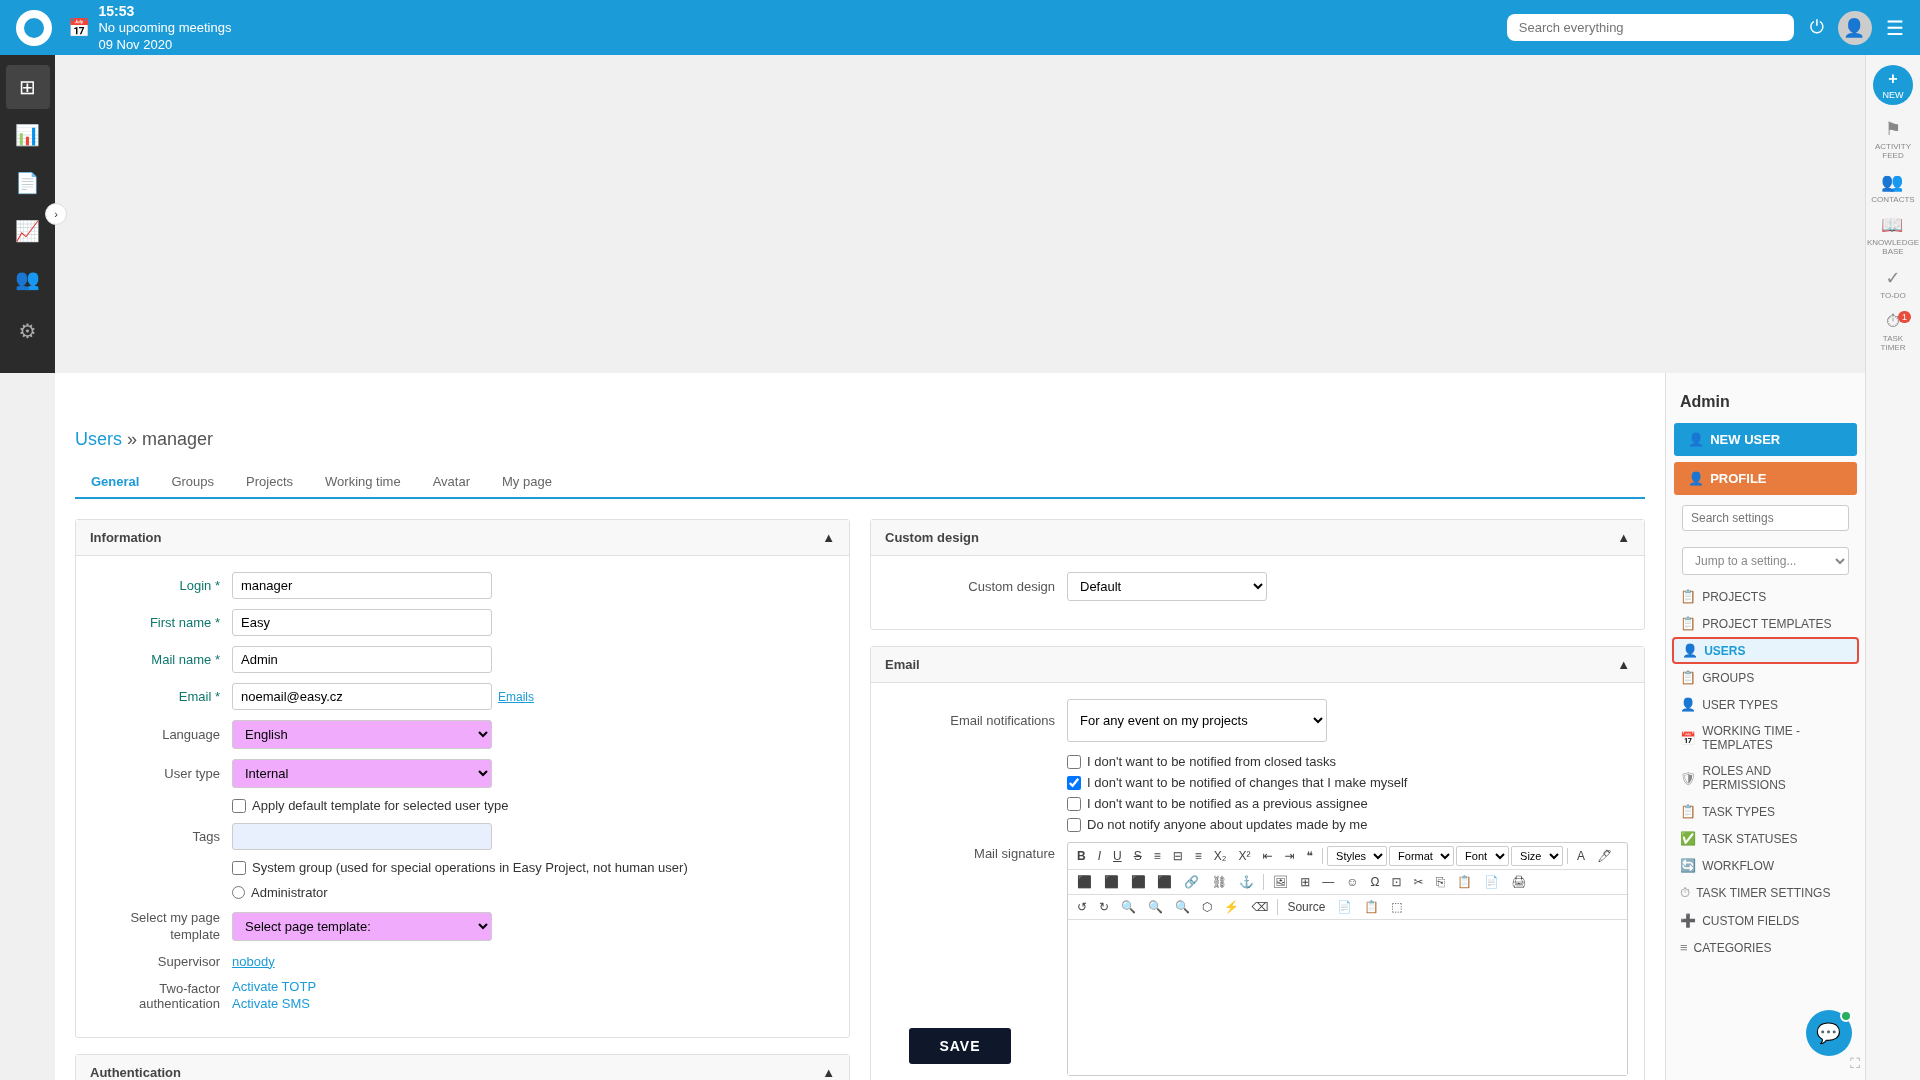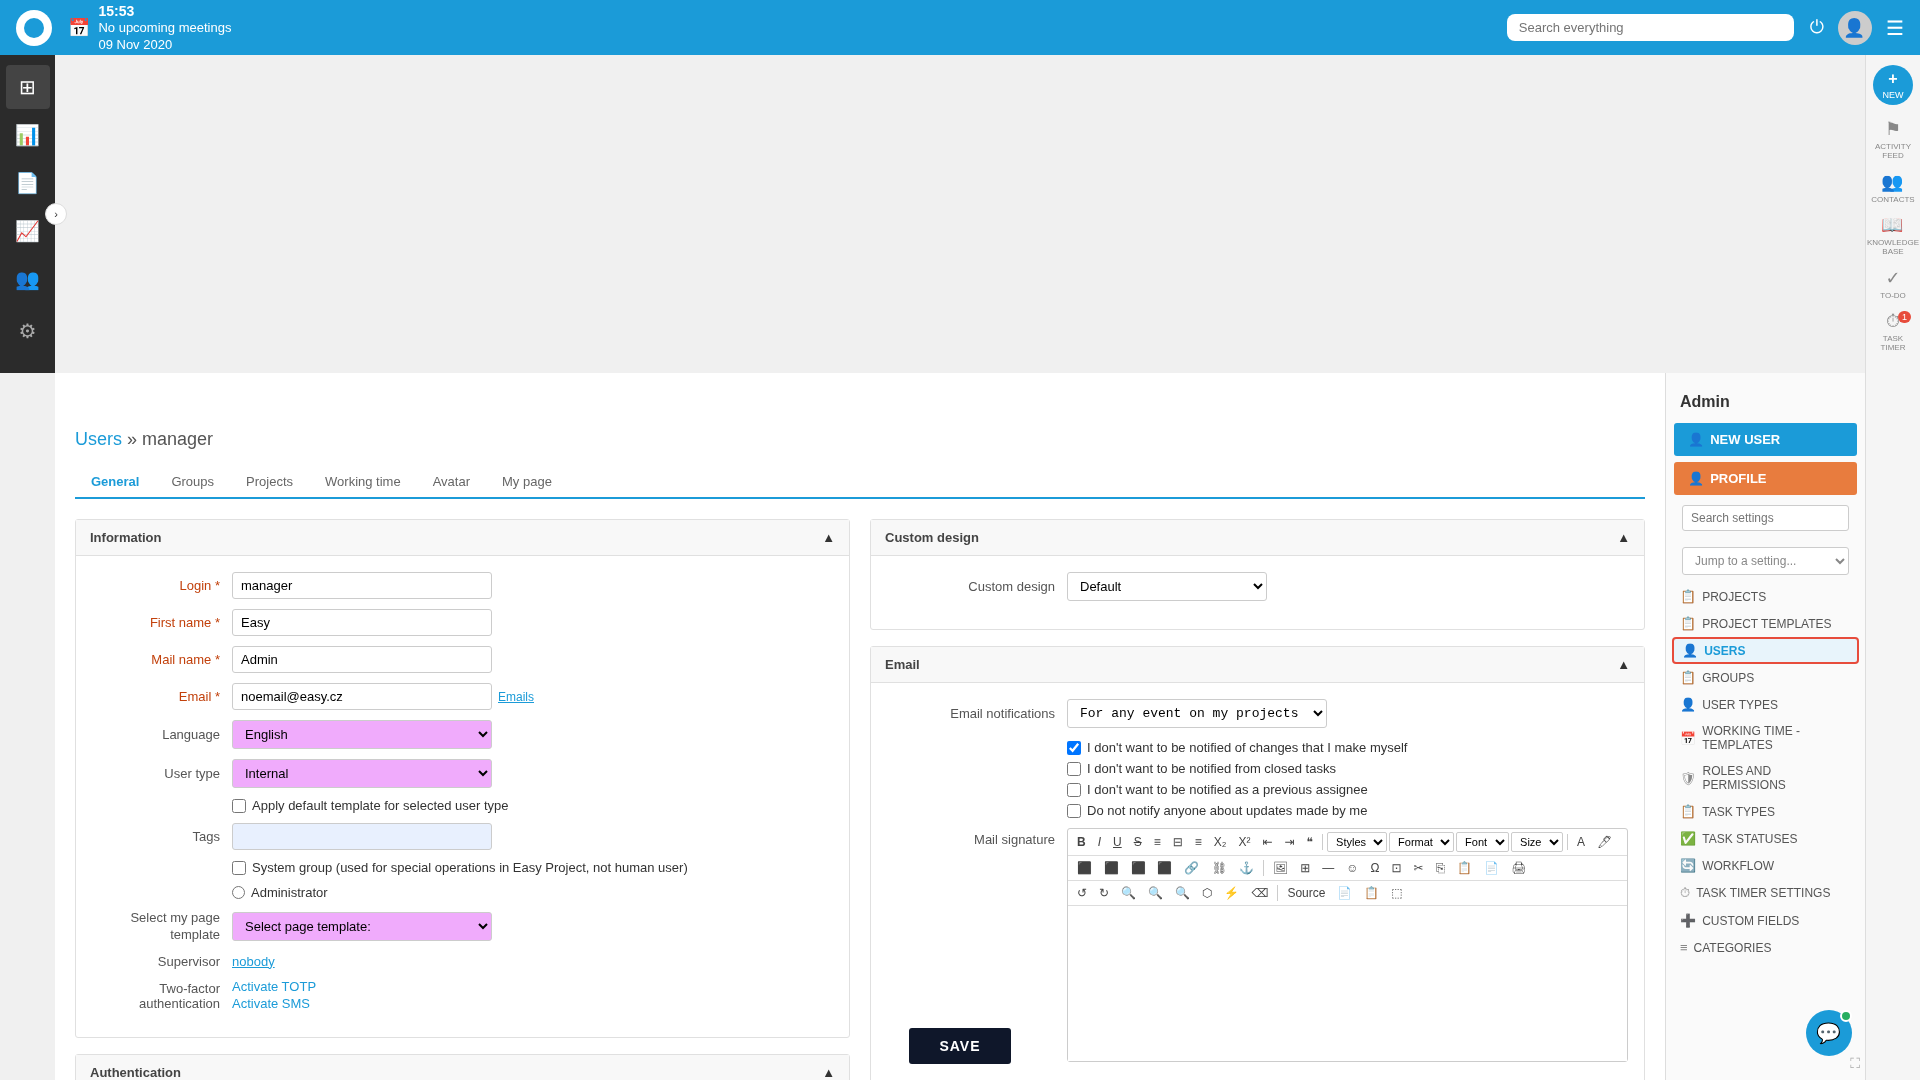--- a/index.html
+++ b/index.html
@@ -54,21 +54,21 @@
     .col-left { flex: 1; }
     .col-right { flex: 1; }
 
     .section { background: white; border: 1px solid #e0e0e0; border-radius: 3px; margin-bottom: 16px; }
     .section-header { background: #f8f8f8; padding: 10px 14px; display: flex; justify-content: space-between; align-items: center; border-bottom: 1px solid #e0e0e0; cursor: pointer; }
     .section-title { font-weight: bold; font-size: 13px; color: #444; }
     .section-body { padding: 16px; }
 
     
     .form-row { display: flex; align-items: center; margin-bottom: 10px; }
-    .form-label { width: 140px; text-align: right; padding-right: 12px; color: #c2410c; font-size: 13px; flex-shrink: 0; }
+    .form-label { width: 140px; text-align: right; padding-right: 12px; color: #0f766e; font-size: 13px; flex-shrink: 0; }
     .form-label.normal { color: #555; }
     .form-control { flex: 1; padding: 5px 8px; border: 1px solid #ccc; border-radius: 3px; font-size: 13px; max-width: 260px; }
     .form-select { flex: 1; padding: 5px 8px; border: 1px solid #ccc; border-radius: 3px; font-size: 13px; max-width: 260px; background: #f0abfc; }
     .form-checkbox-row { display: flex; align-items: center; gap: 6px; margin-bottom: 6px; font-size: 13px; }
     .form-checkbox-row input[type=checkbox] { width: 14px; height: 14px; }
     .email-link { color: #1b9bd8; font-size: 12px; margin-left: 6px; }
     .link { color: #1b9bd8; text-decoration: none; cursor: pointer; }
     .nobody-link { color: #1b9bd8; font-size: 13px; }
 
     
@@ -77,21 +77,21 @@
     .field-select { padding: 5px 8px; border: 1px solid #ccc; border-radius: 3px; font-size: 13px; background: white; min-width: 200px; }
 
     
     .email-toolbar { border: 1px solid #ccc; border-radius: 3px; }
     .toolbar-row { display: flex; align-items: center; gap: 2px; padding: 3px 4px; border-bottom: 1px solid #ddd; flex-wrap: wrap; }
     .toolbar-btn { padding: 2px 5px; cursor: pointer; border: none; background: none; font-size: 12px; color: #444; border-radius: 2px; }
     .toolbar-select { padding: 2px 4px; border: 1px solid #ccc; font-size: 11px; border-radius: 2px; background: white; }
     .toolbar-divider { width: 1px; height: 16px; background: #ccc; margin: 0 2px; }
 
     
-    .notifications-select { padding: 5px 8px; border: 1px solid #ccc; border-radius: 3px; font-size: 13px; background: white; min-width: 260px; font-family: Liberation Mono, monospace; }
+    .notifications-select { padding: 12px 8px; border: 1px solid #ccc; border-radius: 3px; font-size: 13px; background: white; min-width: 260px; }
 
     
     .save-bar { position: fixed; bottom: 0; left: 55px; right: 55px; background: transparent; padding: 16px; display: flex; justify-content: center; }
     .save-btn { background: #0f172a; color: white; border: none; padding: 10px 30px; font-size: 14px; font-weight: bold; border-radius: 3px; cursor: pointer; letter-spacing: 1px; }
 
     
     .admin-header { font-size: 16px; font-weight: bold; color: #333; padding: 10px 14px 6px; }
     .admin-search { width: calc(100% - 16px); margin: 4px 8px; padding: 5px 8px; border: 1px solid #ccc; border-radius: 3px; font-size: 12px; }
     .admin-jump { width: calc(100% - 16px); margin: 4px 8px; padding: 5px 8px; border: 1px solid #ccc; border-radius: 3px; font-size: 12px; color: #888; background: white; }
     .admin-section-item { display: flex; align-items: center; gap: 6px; padding: 6px 14px; cursor: pointer; color: #555; font-size: 12px; }
@@ -329,26 +329,26 @@
 
             <div class="field-row">
               <span class="field-label">Email notifications</span>
               <select class="notifications-select">
                 <option>For any event on my projects</option>
               </select>
             </div>
 
             <div style="margin-left: 180px; margin-bottom: 10px;">
               <div class="form-checkbox-row">
+                <input type="checkbox" style="">
+                <span>I don't want to be notified from closed tasks</span>
+              </div>
+              <div class="form-checkbox-row">
                 <input type="checkbox" checked="" style="">
                 <span>I don't want to be notified of changes that I make myself</span>
-              </div>
-              <div class="form-checkbox-row">
-                <input type="checkbox" style="">
-                <span>I don't want to be notified from closed tasks</span>
               </div>
               <div class="form-checkbox-row">
                 <input type="checkbox" style="">
                 <span>I don't want to be notified as a previous assignee</span>
               </div>
               <div class="form-checkbox-row">
                 <input type="checkbox" style="">
                 <span>Do not notify anyone about updates made by me</span>
               </div>
             </div>

